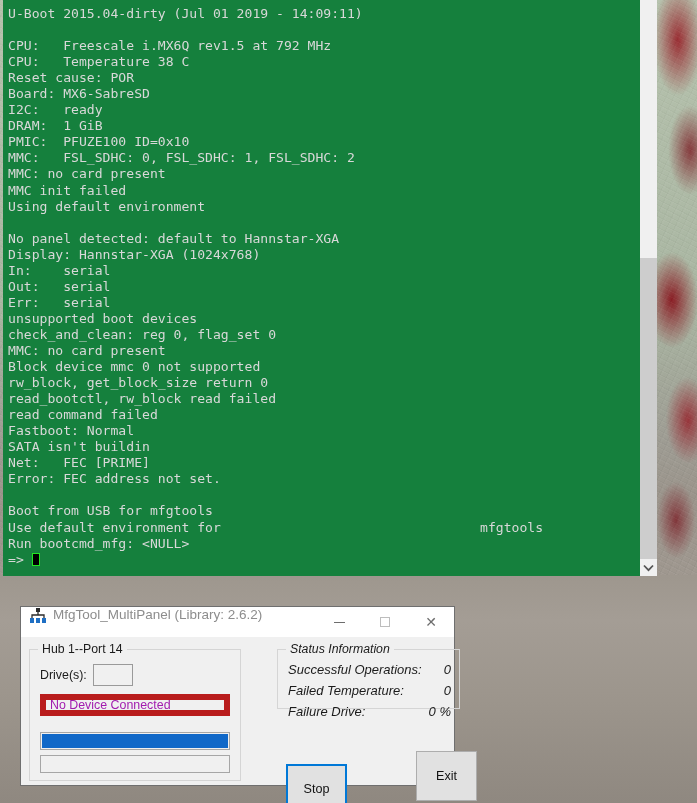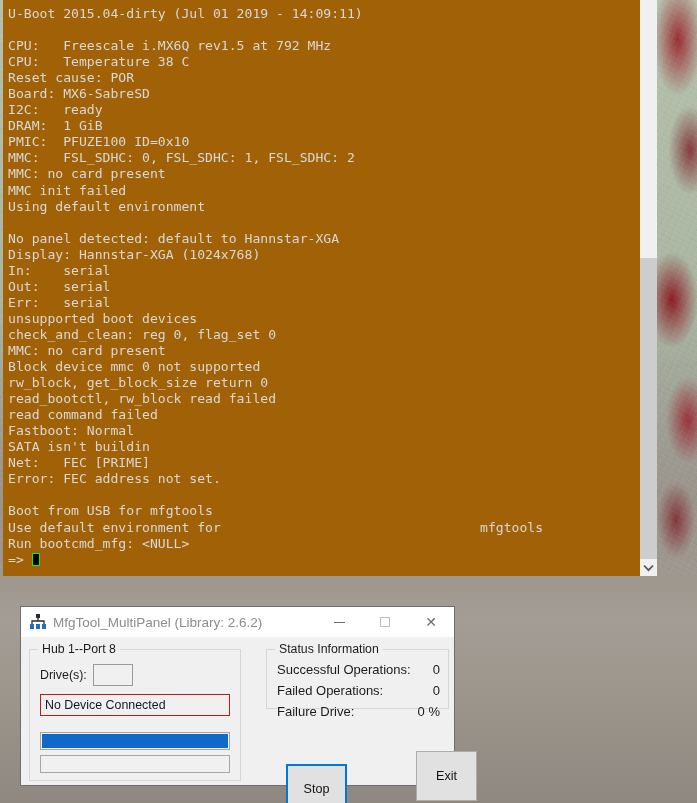--- a/index.html
+++ b/index.html
@@ -30,21 +30,21 @@
   #desktop-noise{
     position:absolute;inset:0;opacity:.30;
     background-image:
       repeating-linear-gradient(27deg, rgba(255,255,255,.10) 0 1px, rgba(0,0,0,.07) 1px 2px, rgba(255,255,255,0) 2px 5px),
       repeating-linear-gradient(115deg, rgba(0,0,0,.07) 0 1px, rgba(255,255,255,.08) 1px 3px, rgba(0,0,0,0) 3px 7px);
   }
 
   
   #terminal{
     position:absolute;left:3px;top:0;width:654px;height:576px;
-    background:#a16207;overflow:hidden;
+    background:#15803d;overflow:hidden;
   }
   #term-text{
     position:absolute;left:5px;top:6px;right:22px;
     color:#d8d8d8;
     font-family:"DejaVu Sans Mono","Liberation Mono",monospace;
     font-size:13.1px;line-height:16.05px;
     white-space:pre;
   }
   .t-line{height:16.05px;}
   .t-blank{height:16.05px;}
@@ -69,21 +69,21 @@
 
   
   #mfg{
     position:absolute;left:20px;top:606px;width:435px;height:180px;
     background:#f0f0f0;
     border:1px solid #6f6f6f;
     box-shadow:0 0 0 0 rgba(0,0,0,0);
     box-sizing:border-box;
   }
   #mfg-title{
-    height:30px;background:#fff;display:flex;align-items:center;
+    height:30px;background:#fff;display:flex;align-items:flex-start;
     position:relative;
   }
   #mfg-icon{
     width:18px;height:18px;margin-left:8px;margin-right:6px;flex:0 0 auto;
     position:relative;
   }
   #mfg-title-text{
     font-size:13.5px;color:#8d8d8d;
     font-family:"Liberation Sans", sans-serif;
     white-space:nowrap;
@@ -103,32 +103,32 @@
   #mfg-body{position:absolute;left:0;top:30px;right:0;bottom:0;}
 
   .groupbox{
     position:absolute;border:1px solid #d5d5d5;box-sizing:border-box;
   }
   .gb-label{
     position:absolute;top:-8px;left:8px;background:#f0f0f0;padding:0 4px;
     font-size:12.3px;color:#1b1b1b;white-space:nowrap;
   }
   #gb-hub{left:8px;top:12px;width:212px;height:132px;}
-  #gb-status{left:245px;top:12px;width:183px;height:60px;}
+  #gb-status{left:256px;top:12px;width:183px;height:60px;font-style:italic;}
 
   #drives-row{position:absolute;left:10px;top:14px;display:flex;align-items:center;text-align:right;}
   #drives-label{font-size:12.4px;color:#1b1b1b;}
   #drives-box{
     width:40px;height:22px;margin-left:6px;background:#f0f0f0;
     border:1px solid #9a9a9a;box-sizing:border-box;
   }
   #dev-status{
     position:absolute;left:10px;top:44px;width:190px;height:22px;
-    background:#f0f0f0;border:1px solid #b91c1c;box-sizing:border-box;
-    font-size:12.4px;color:#0f172a;display:flex;align-items:center;padding-left:4px;
+    background:#f0f0f0;border:6px solid #b91c1c;box-sizing:border-box;
+    font-size:12.4px;color:#a21caf;display:flex;align-items:center;padding-left:4px;
   }
   .pbar{
     position:absolute;left:10px;width:190px;height:18px;
     background:#f0f0f0;border:1px solid #a6a6a6;box-sizing:border-box;
     padding:1px;
   }
   #pbar1{top:82px;}
   #pbar2{top:105px;}
   .pfill{height:100%;background:#1068c8;}
 
@@ -191,21 +191,21 @@
       <span class="glyph-max"></span>
     </span>
     <span class="wbtn" id="wb-close">
       <span class="glyph-close">✕</span>
     </span>
   </div>
 
   <div id="mfg-body">
 
     <div class="groupbox" id="gb-hub">
-      <span class="gb-label">Hub 1--Port 8</span>
+      <span class="gb-label">Hub 1--Port 14</span>
 
       <div id="drives-row">
         <span id="drives-label">Drive(s):</span>
         <span id="drives-box"></span>
       </div>
 
       <div id="dev-status">No Device Connected</div>
 
       <div class="pbar" id="pbar1">
         <div class="pfill" style="width: 100%; background: rgb(16, 104, 200);"></div>
@@ -216,21 +216,21 @@
     </div>
 
     <div class="groupbox" id="gb-status">
       <span class="gb-label">Status Information</span>
 
       <div class="statline" id="st-1">
         <span>Successful Operations:</span>
         <span>0</span>
       </div>
       <div class="statline" id="st-2">
-        <span>Failed Operations:</span>
+        <span>Failed Temperature:</span>
         <span>0</span>
       </div>
       <div class="statline" id="st-3">
         <span>Failure Drive:</span>
         <span>0 %</span>
       </div>
     </div>
 
     <div class="dlgbtn" id="btn-stop" style="border-color: rgb(0, 120, 215);">Stop</div>
     <div class="dlgbtn" id="btn-exit">Exit</div>

